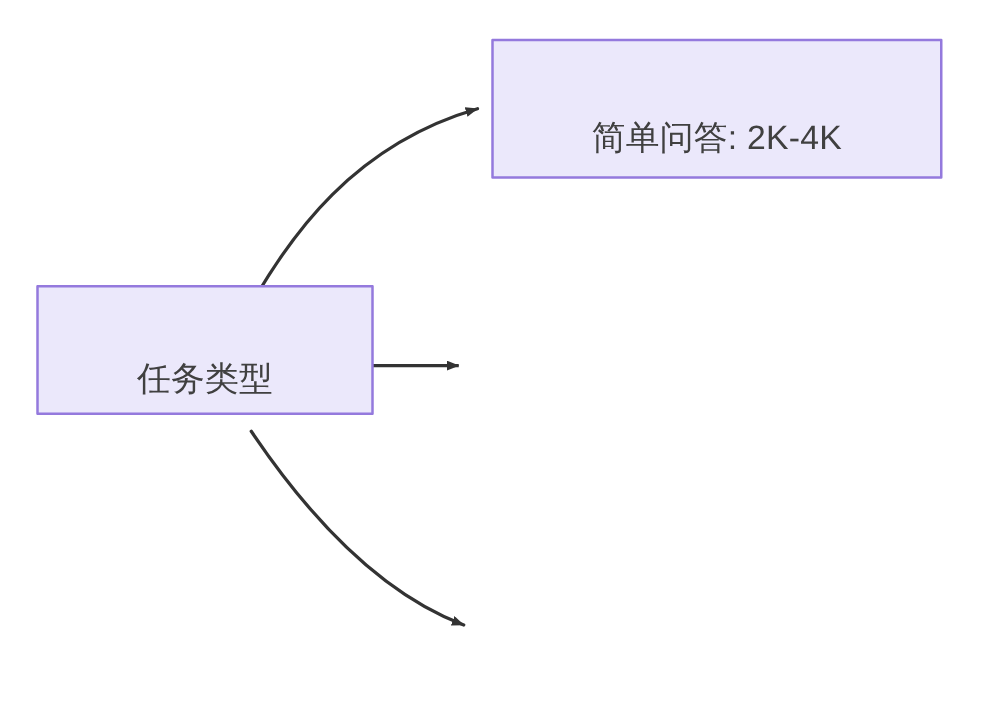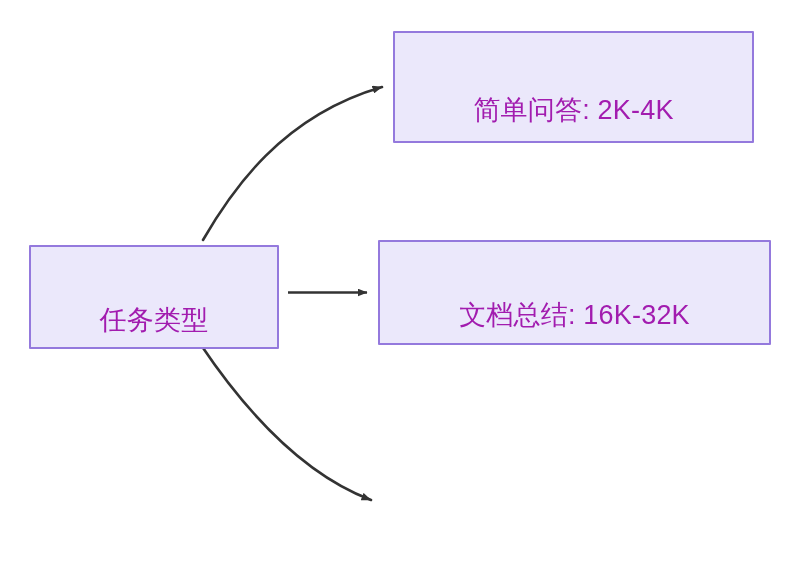--- a/index.html
+++ b/index.html
@@ -33,32 +33,32 @@
     box-sizing: border-box;
     background: #ebe8fb;
     border: 2px solid #9479dd;
     border-radius: 1px;
     display: flex;
     align-items: center;
     justify-content: center;
     text-align: center;
   }
   .node-label {
-    color: #a21caf;
+    color: #404040;
     font-size: 27px;
     line-height: 1.2;
     letter-spacing: 0.2px;
     white-space: nowrap;
     margin-top: 46px;
   }
   
   #node-root {
     left: 29px;
-    top: 245px;
-    width: 250px;
+    top: 228px;
+    width: 270px;
     height: 104px;
     align-items: center;
   }
   #node-simple-qa {
     left: 393px;
     top: 31px;
     width: 361px;
     height: 112px;
   }
   #node-doc-summary {
@@ -94,18 +94,15 @@
   </svg>
 
   <div class="node" id="node-root">
     <span class="node-label">任务类型</span>
   </div>
 
   <div class="node" id="node-simple-qa">
     <span class="node-label">简单问答: 2K-4K</span>
   </div>
 
-  <div class="node" id="node-doc-summary">
-    <span class="node-label">文档总结: 16K-32K</span>
-  </div>
 
 
 </div>
 
 </body></html>

